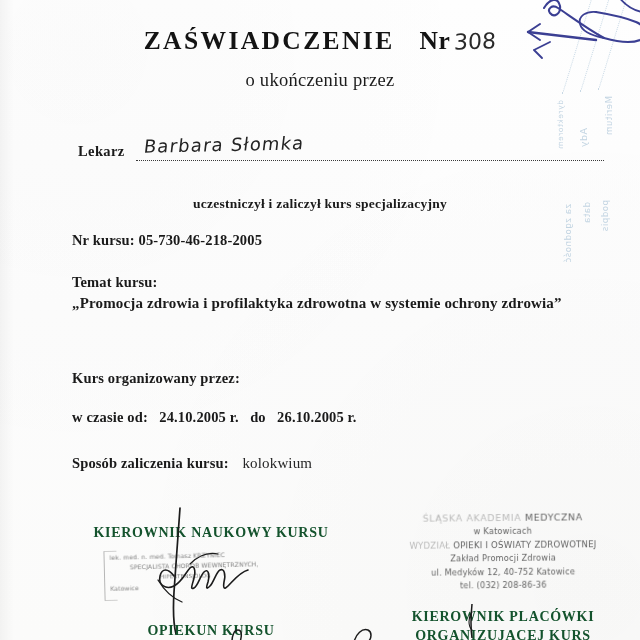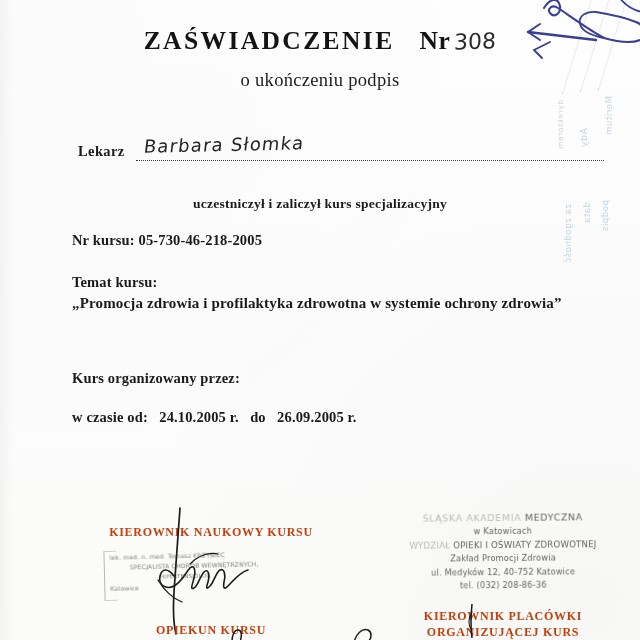--- a/index.html
+++ b/index.html
@@ -131,25 +131,25 @@
     font-family: "Liberation Serif", serif;
     font-weight: normal;
     font-size: 15px;
     color: #262626;
     margin-left: 10px;
   }
 
   
   .footer-cap {
     position: absolute;
-    font-size: 12px;
+    font-size: 14px;
     font-weight: bold;
     letter-spacing: 0.7px;
     text-align: center;
-    color: #c2410c;
+    color: #14532d;
     line-height: 1.35;
   }
 
   
   .stamp-doctor {
     position: absolute;
     left: 104px;
     top: 551px;
     width: 168px;
     height: 46px;
@@ -267,21 +267,21 @@
     <path d="M28 38 L 96 46" stroke-width="2.4" stroke-linecap="round"></path>
     <path d="M28 38 L 40 30 M28 38 L 40 46" stroke-width="2" stroke-linecap="round"></path>
     <path d="M34 56 L 50 48 M34 56 L 42 64" stroke-width="1.9" stroke-linecap="round"></path>
     <path d="M118 2 C 124 10, 132 16, 142 18" stroke-width="1.8" stroke-linecap="round"></path>
   </svg>
 
   <div class="title">
     <span>ZAŚWIADCZENIE</span><span class="num-label">Nr</span><span class="num-hand">308</span>
   </div>
 
-  <div class="subtitle">o ukończeniu podpis</div>
+  <div class="subtitle">o ukończeniu przez</div>
 
   <div class="name-row">
     <span class="name-label">Lekarz</span>
     <span class="name-dots"></span>
     <span class="name-hand">Barbara Słomka</span>
   </div>
 
   <div class="centered-line" style="top:196px;">uczestniczył  i zaliczył  kurs specjalizacyjny</div>
 
   <div class="body-line" style="top:232px;">
@@ -291,23 +291,27 @@
 
   <div class="body-line" style="top:274px;">Temat kursu:</div>
   <div class="body-line big" style="top:295px;">„Promocja zdrowia i profilaktyka zdrowotna w systemie ochrony zdrowia”</div>
 
   <div class="body-line" style="top:342px;margin-top:28px;">Kurs organizowany przez:</div>
 
   <div class="body-line" style="top:409px;">
     <span>w czasie od:</span>&nbsp;&nbsp;
     <span>24.10.2005 r.</span>&nbsp;&nbsp;
     <span>do</span>&nbsp;&nbsp;
-    <span>26.09.2005 r.</span>
-  </div>
-
+    <span>26.10.2005 r.</span>
+  </div>
+
+  <div class="body-line" style="top:455px;">
+    <span>Sposób zaliczenia kursu:</span>
+    <span class="hand-ink">kolokwium</span>
+  </div>
 
   <div class="footer-cap" style="left:86px; top:524px; width:250px;">KIEROWNIK NAUKOWY KURSU</div>
 
   <div class="stamp-doctor">
     <div class="sd-frame"></div>
     <div class="sd-line">lek. med. n. med. Tomasz KRZYNIEC</div>
     <div class="sd-line">SPECJALISTA CHORÓB WEWNĘTRZNYCH,</div>
     <div class="sd-line">HIPERTENSJOLOG</div>
     <div class="sd-line">Katowice</div>
   </div>

